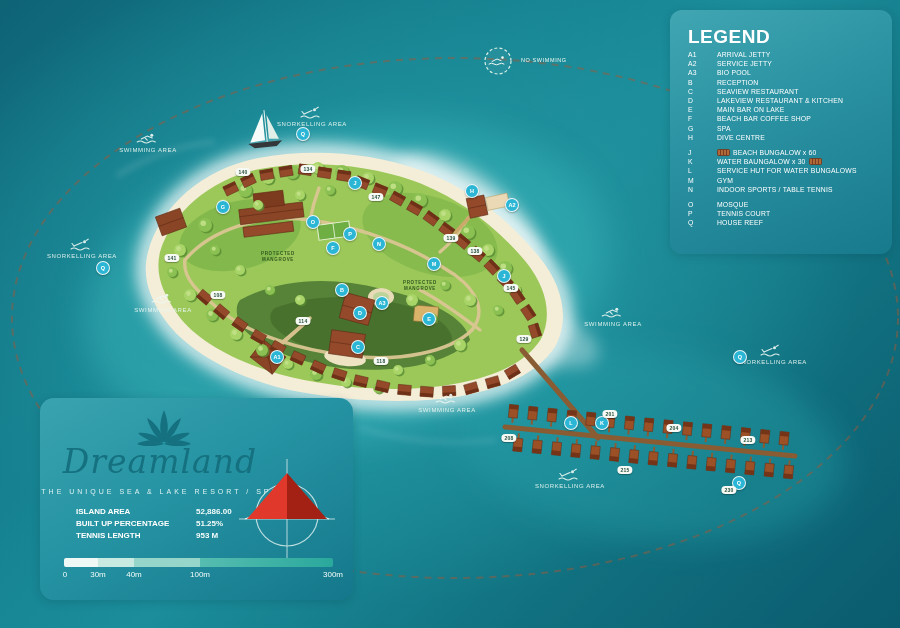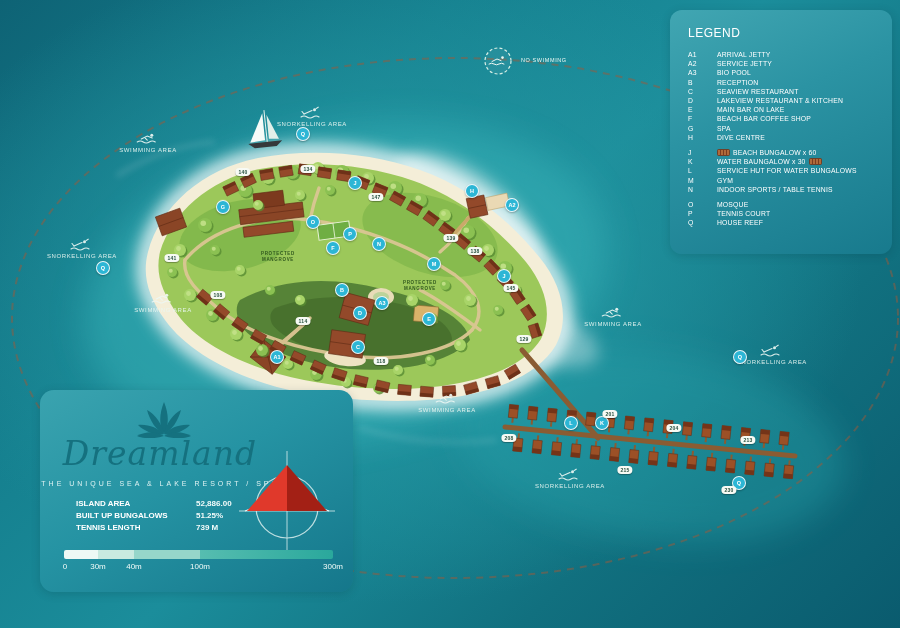--- a/index.html
+++ b/index.html
@@ -20,30 +20,30 @@
                  color:#fff;font-size:5.5px;font-weight:bold;display:flex;align-items:center;justify-content:center;
                  transform:translate(-50%,-50%);box-shadow:0 1px 2px rgba(0,0,0,.28);}
   .pill{position:absolute;transform:translate(-50%,-50%);background:#f7faf4;color:#27503f;
         font-size:5px;font-weight:bold;padding:1px 3px;border-radius:4px;letter-spacing:.3px;
         box-shadow:0 1px 1px rgba(0,0,0,.3);white-space:nowrap;}
   .no-swim-label{position:absolute;left:521px;top:57px;color:#eef8f3;font-size:5.5px;letter-spacing:.6px;}
   
   .legend{position:absolute;left:670px;top:10px;width:222px;height:244px;border-radius:12px;
           background:linear-gradient(155deg,#41a6b2 0%,#2b93a3 40%,#187a8d 100%);
           box-shadow:0 2px 10px rgba(0,40,50,.18);color:#fff;}
-  .legend-title{position:absolute;left:18px;top:16px;font-size:12px;font-weight:normal;letter-spacing:.5px;}
+  .legend-title{position:absolute;left:18px;top:16px;font-size:19px;font-weight:bold;letter-spacing:.5px;}
   .legend-rows{position:absolute;left:18px;top:40px;right:10px;}
   .legend-row{display:flex;align-items:center;height:9.2px;font-size:6.8px;letter-spacing:.2px;}
   .legend-row.gap{margin-top:6px;}
   .legend-key{width:29px;flex:none;}
   .legend-ic{flex:none;margin-right:3px;display:flex;align-items:center;}
   .legend-ic.after{margin-left:3px;margin-right:0;}
   .legend-label{white-space:nowrap;}
   
-  .info{position:absolute;left:40px;top:390px;width:313px;height:202px;border-radius:14px;
+  .info{position:absolute;left:40px;top:398px;width:313px;height:202px;border-radius:14px;
         background:linear-gradient(150deg,#3aa3af 0%,#2593a3 45%,#15778b 100%);
         box-shadow:0 2px 10px rgba(0,40,50,.18);color:#fff;}
   .brand-lotus{position:absolute;left:92px;top:8px;}
   .brand-name{position:absolute;left:0;top:44px;width:240px;text-align:center;
               font-family:"DejaVu Serif",serif;font-style:italic;font-size:33px;color:#15717f;letter-spacing:1px;}
   .brand-tagline{position:absolute;left:0;top:90px;width:240px;text-align:center;
                  font-size:7px;letter-spacing:3px;color:#def2f2;white-space:nowrap;}
   .stats{position:absolute;left:36px;top:108px;font-size:8px;line-height:12px;}
   .stat-row{display:flex;}
   .stat-label{width:120px;font-weight:bold;}
@@ -844,26 +844,26 @@
     </svg>
     <div class="brand-name">Dreamland</div>
     <div class="brand-tagline">THE UNIQUE SEA &amp; LAKE RESORT / SPA</div>
 
     <div class="stats" id="stats">
         <div class="stat-row">
           <span class="stat-label">ISLAND AREA</span>
           <span class="stat-value">52,886.00</span>
         </div>
         <div class="stat-row">
-          <span class="stat-label">BUILT UP BUNGALOWS</span>
+          <span class="stat-label">BUILT UP PERCENTAGE</span>
           <span class="stat-value">51.25%</span>
         </div>
         <div class="stat-row">
           <span class="stat-label">TENNIS LENGTH</span>
-          <span class="stat-value">739 M</span>
+          <span class="stat-value">953 M</span>
         </div>
       </div>
 
     <svg class="compass" width="110" height="120" viewBox="0 0 110 120">
       <g transform="translate(55,62)">
         <line x1="0" y1="-56" x2="0" y2="52" stroke="#cfe9e9" stroke-width="1" opacity=".85"></line>
         <line x1="-48" y1="4" x2="48" y2="4" stroke="#cfe9e9" stroke-width="1" opacity=".85"></line>
         <circle r="31" fill="none" stroke="#cfe9e9" stroke-width="1.2" opacity=".9"></circle>
         <path d="M-42 4 L0 -12 L42 4" fill="none" stroke="#e9f6f4" stroke-width="1.2"></path>
         <path d="M-40 4 L0 -42 L0 4 Z" fill="#e0392b"></path>

